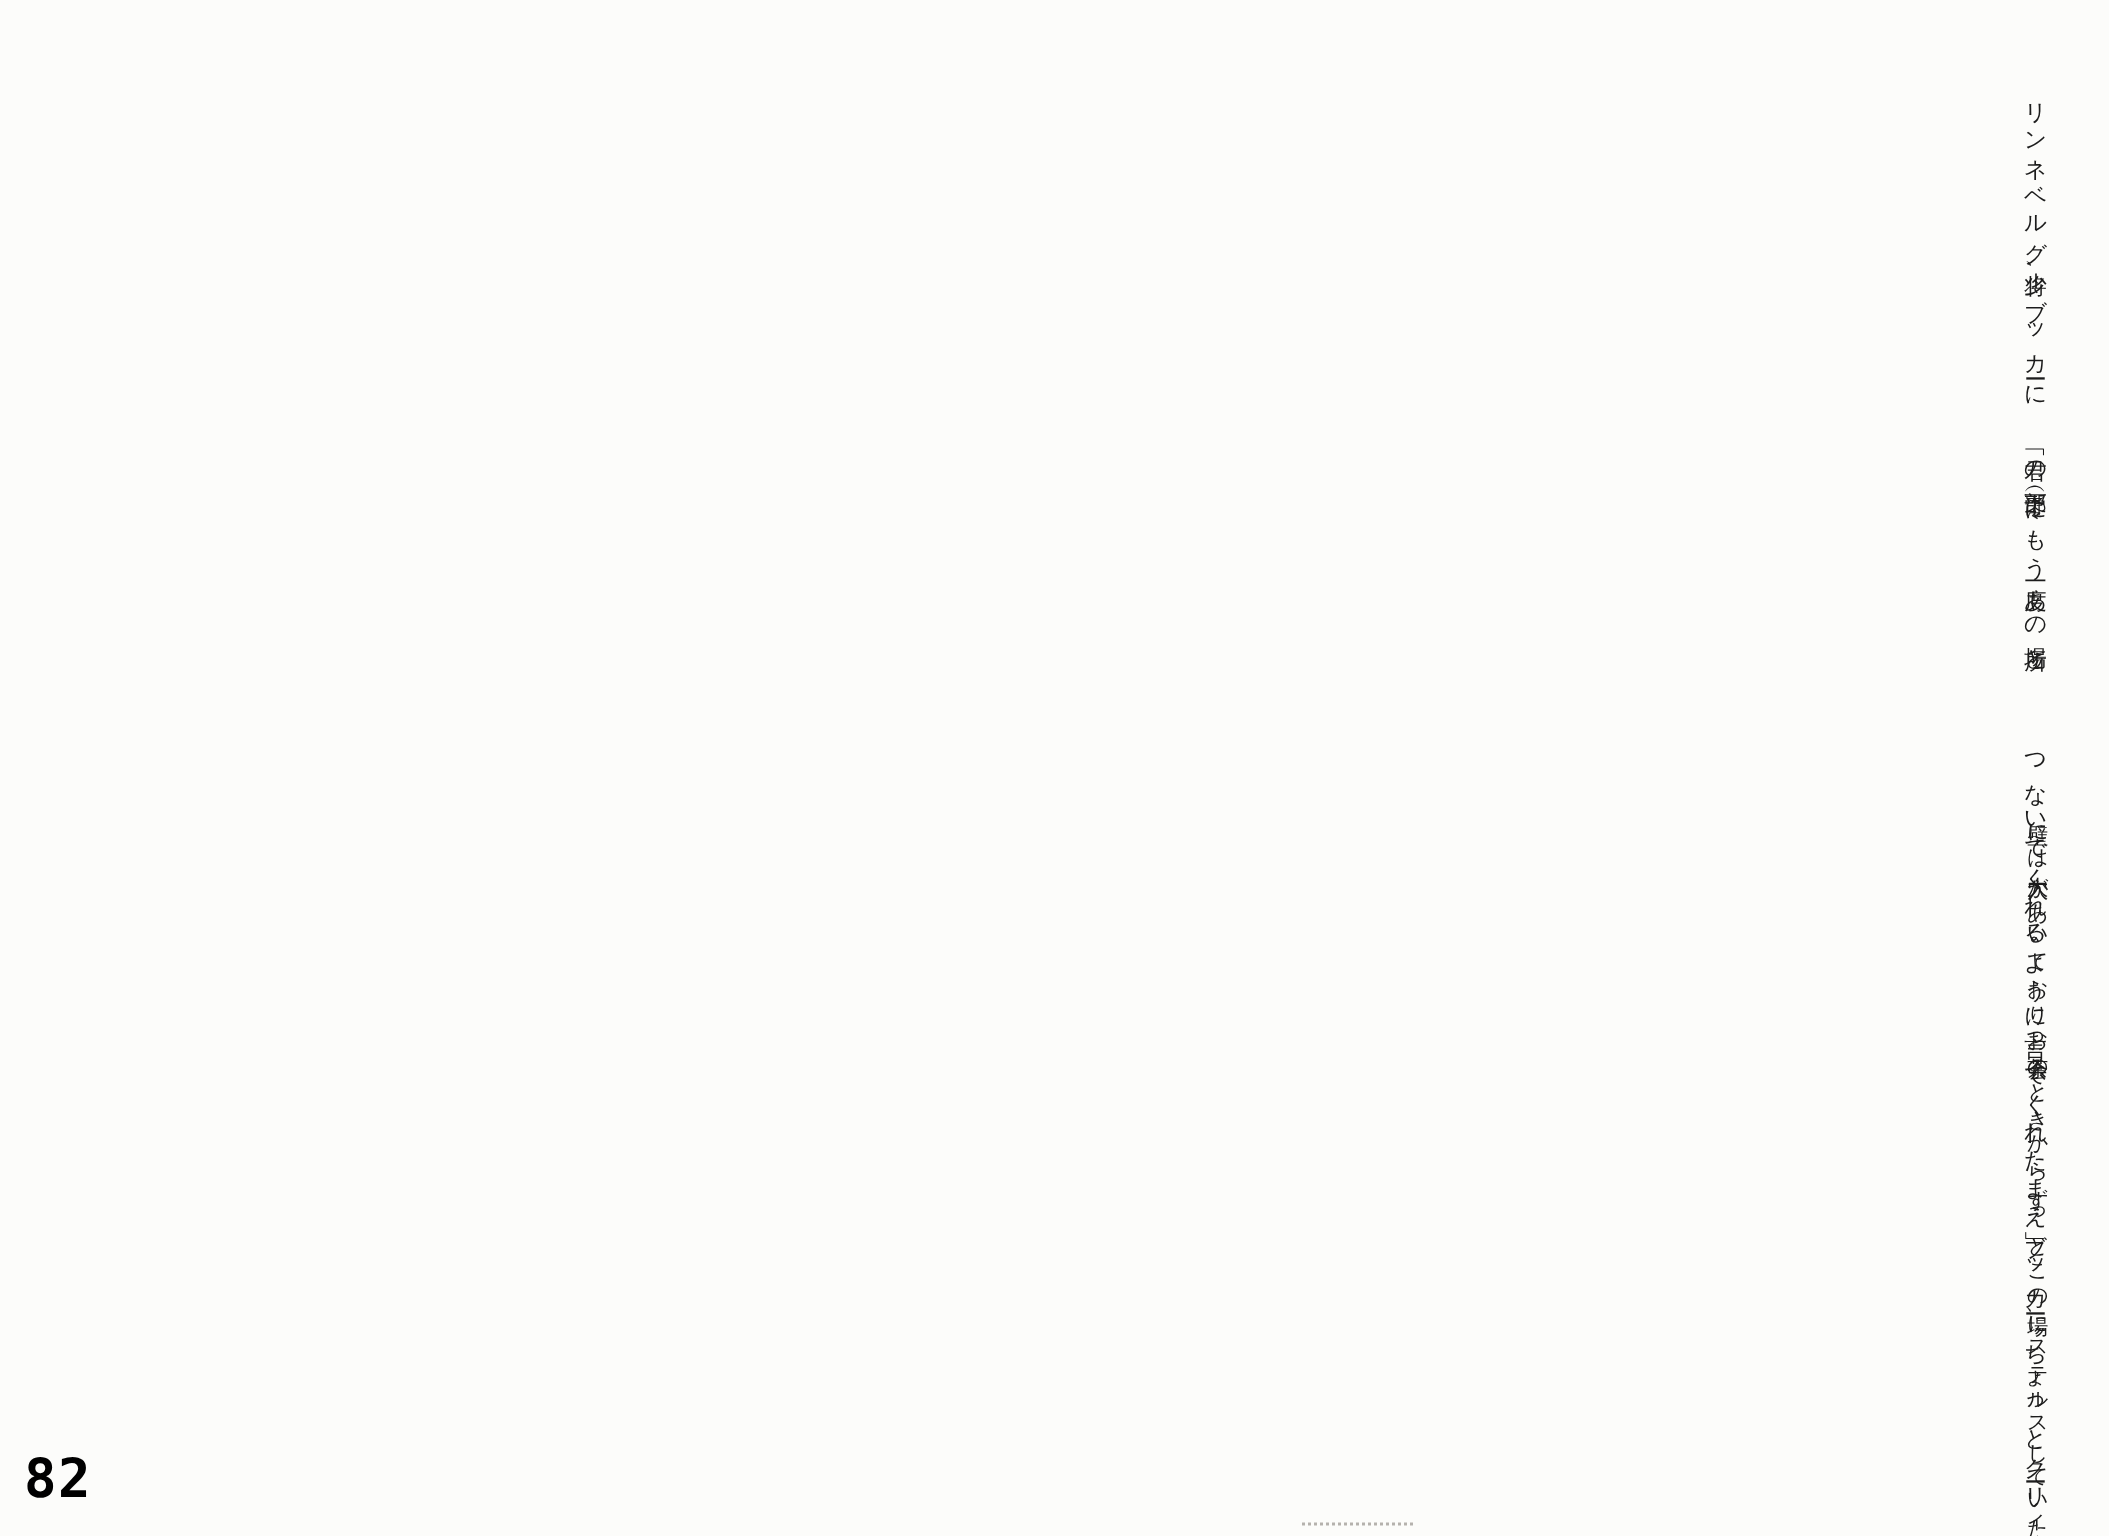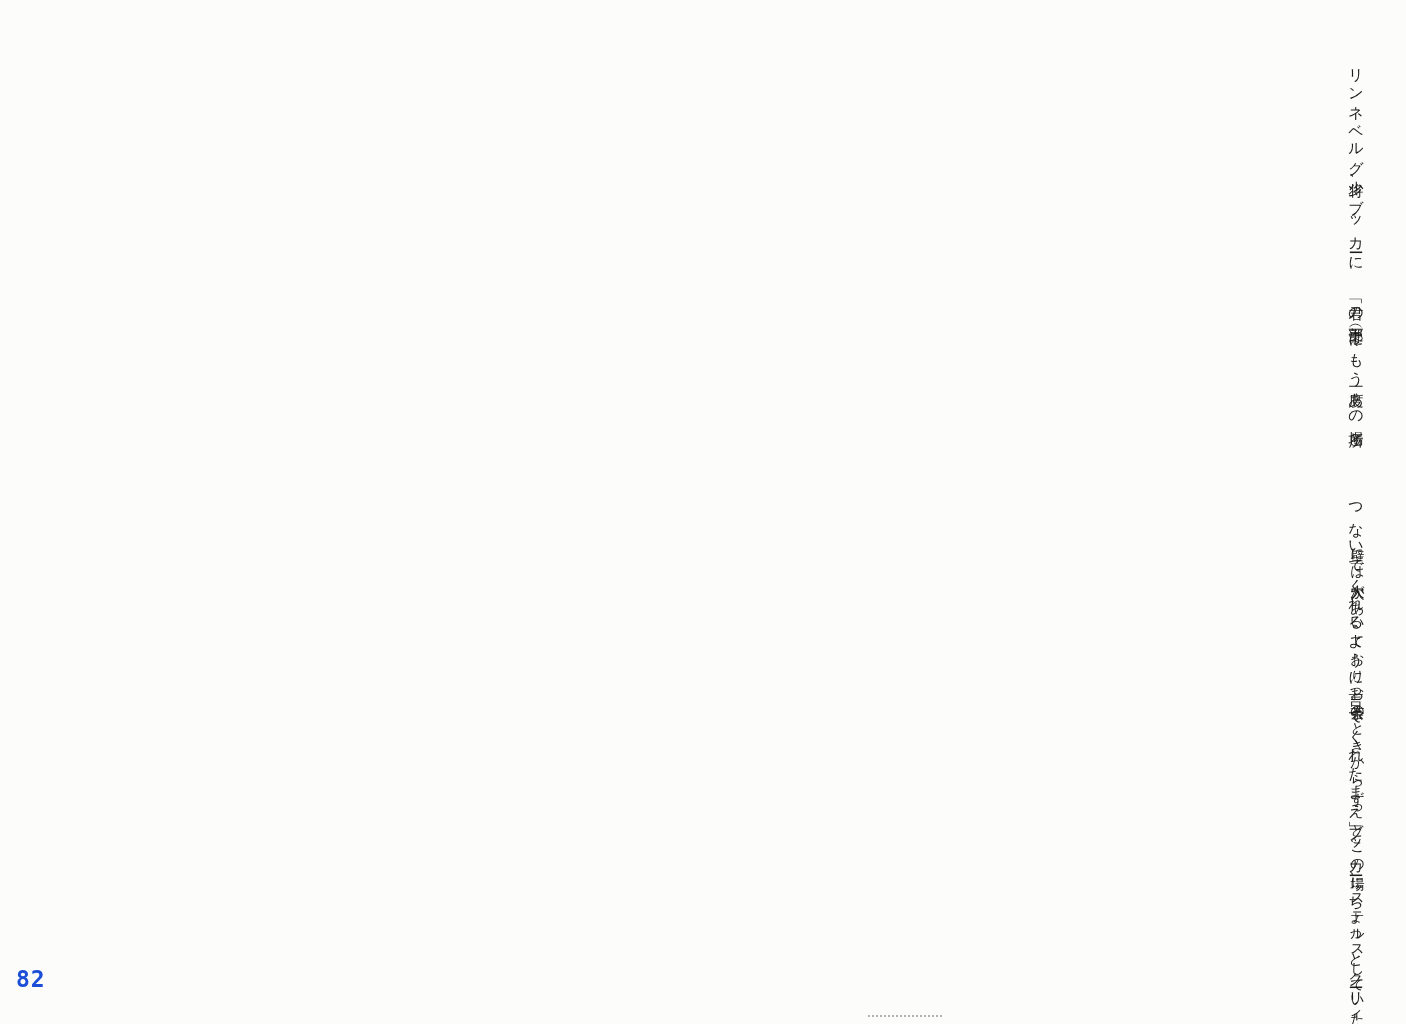--- a/index.html
+++ b/index.html
@@ -25,24 +25,24 @@
   .col { display:inline-block; vertical-align:top; }
   #top-block .col    { line-height:24px; letter-spacing:1.5px; }
   #bottom-block .col { line-height:21px; letter-spacing:1px; }
   .i0 { padding-top:0; }
   .i1 { padding-top:29px; }
   .i2 { padding-top:52px; }
   .pagenum {
     position:absolute;
     left:16px; top:966px;
     font-family:"DejaVu Sans Mono",monospace;
-    font-size:23px;
+    font-size:36px;
     font-weight:bold;
     letter-spacing:1px;
-    color:#1d4ed8;
+    color:#000000;
     text-align:right;
   }
   .artifact {
     position:absolute;
     left:868px; top:1015px;
     width:74px; height:0;
     border-top:2px dotted #b5b2ad;
   }
 </style>
 </head>

